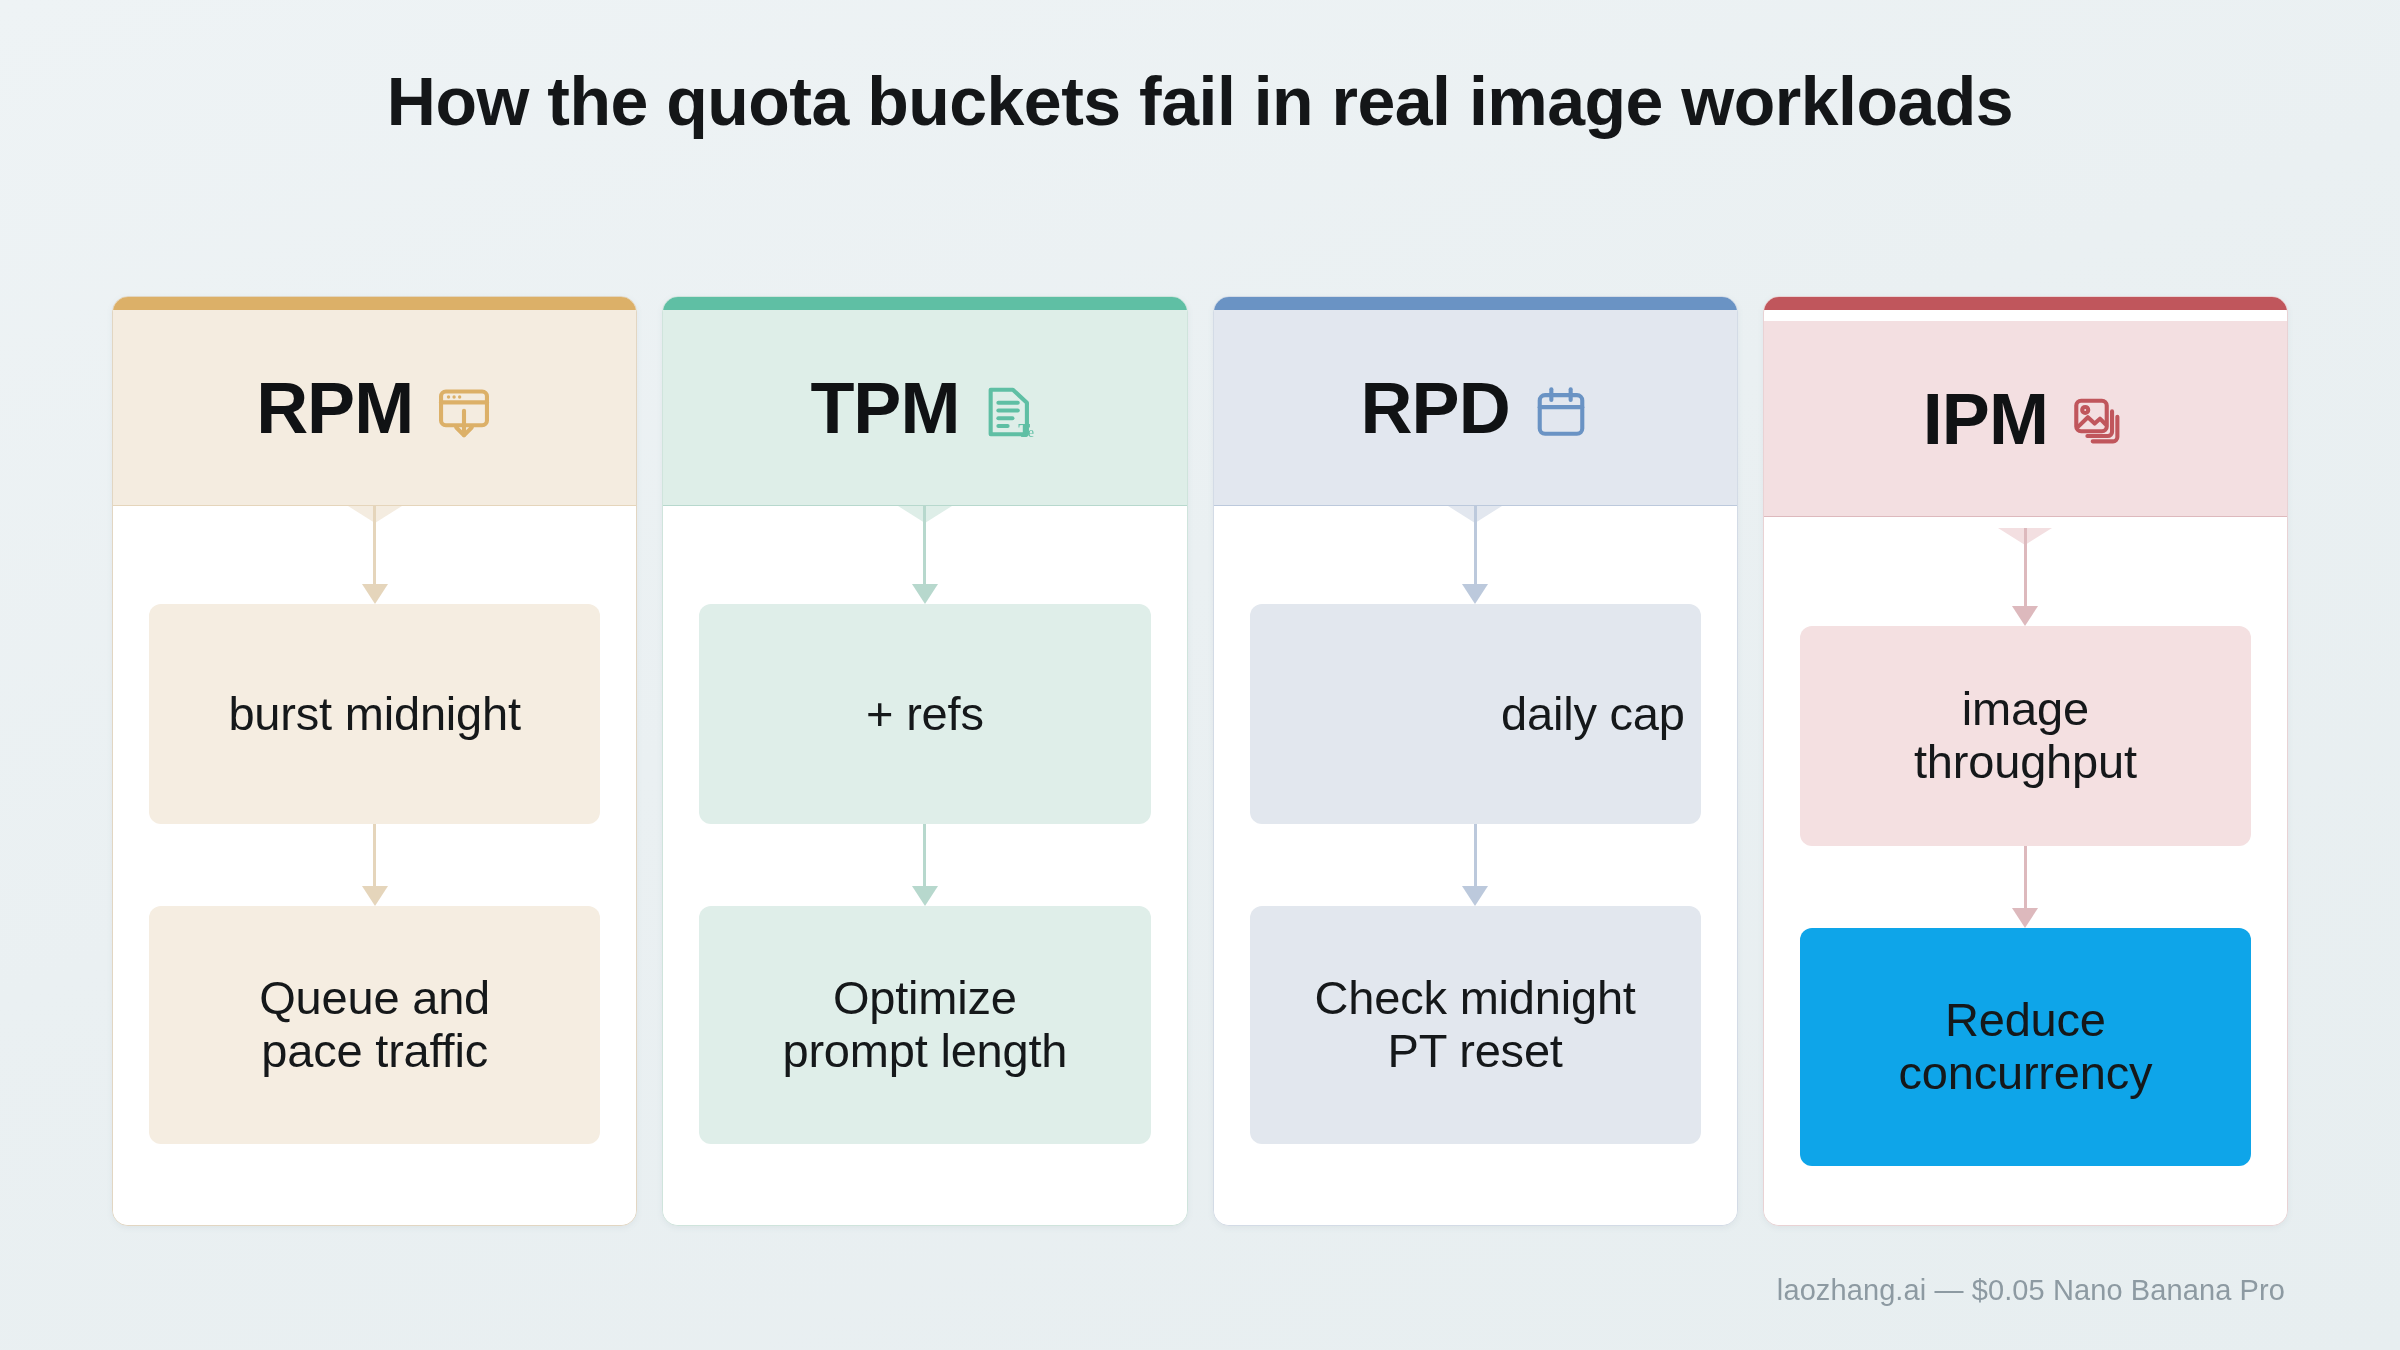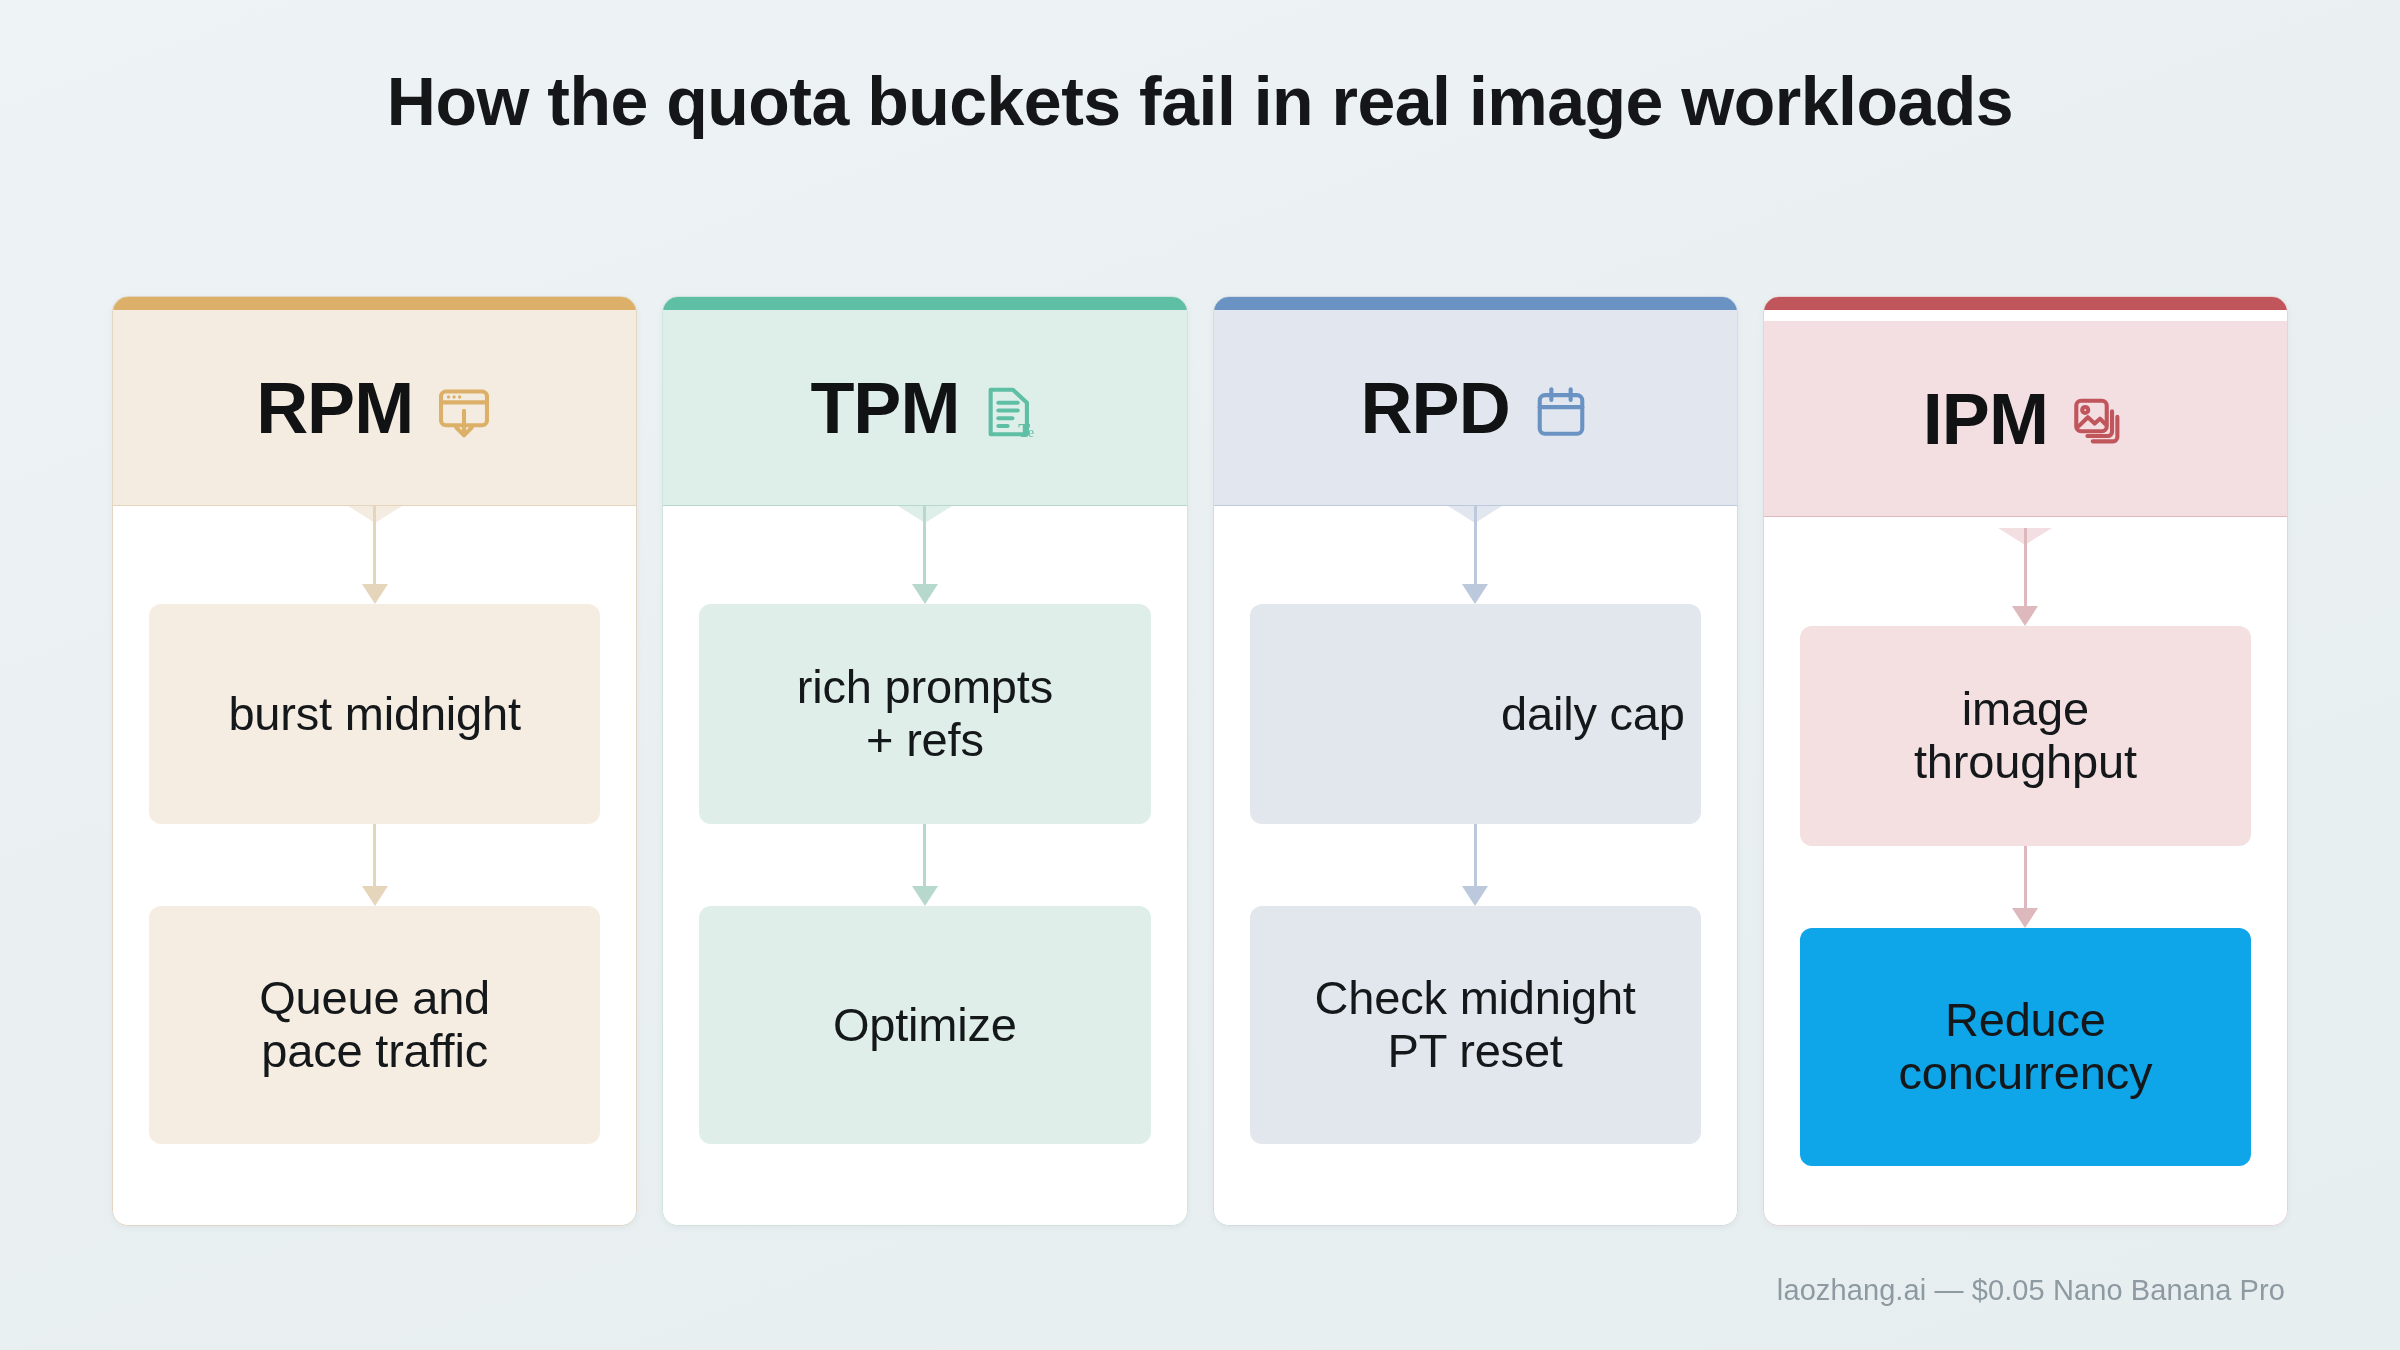--- a/index.html
+++ b/index.html
@@ -236,31 +236,31 @@
           <span class="card-header-border" style="background:#b7d8cd;"></span>
         </div>
         <div class="card-body">
           <span class="notch" style="border-top:17px solid #deeee8;"></span>
           <div class="connector conn-a">
             <span class="stem" style="background:#b7d8cd;"></span>
             <span class="head" style="border-top-color:#b7d8cd;"></span>
           </div>
           <div class="step step-1" style="background:#dfeee9;">
             <span class="step-text">
-              <span class="ln">rich prompts</span>
               <span class="ln">+ refs</span>
             </span>
           </div>
           <div class="connector conn-b">
             <span class="stem" style="background:#b7d8cd;"></span>
             <span class="head" style="border-top-color:#b7d8cd;"></span>
           </div>
           <div class="step step-2" style="background:#dfeee9;">
             <span class="step-text">
               <span class="ln">Optimize</span>
+              <span class="ln">prompt length</span>
             </span>
           </div>
           <div class="body-tail"></div>
         </div>
       </div>
       <div class="card" style="border-color:#d3dbe6;">
         <div class="card-topbar" style="background:#6a93c4;"></div>
         <div class="card-header" style="background:#e2e7ef;">
           <span class="card-code">RPD</span>
           <svg class="card-icon" viewBox="0 0 24 24">

